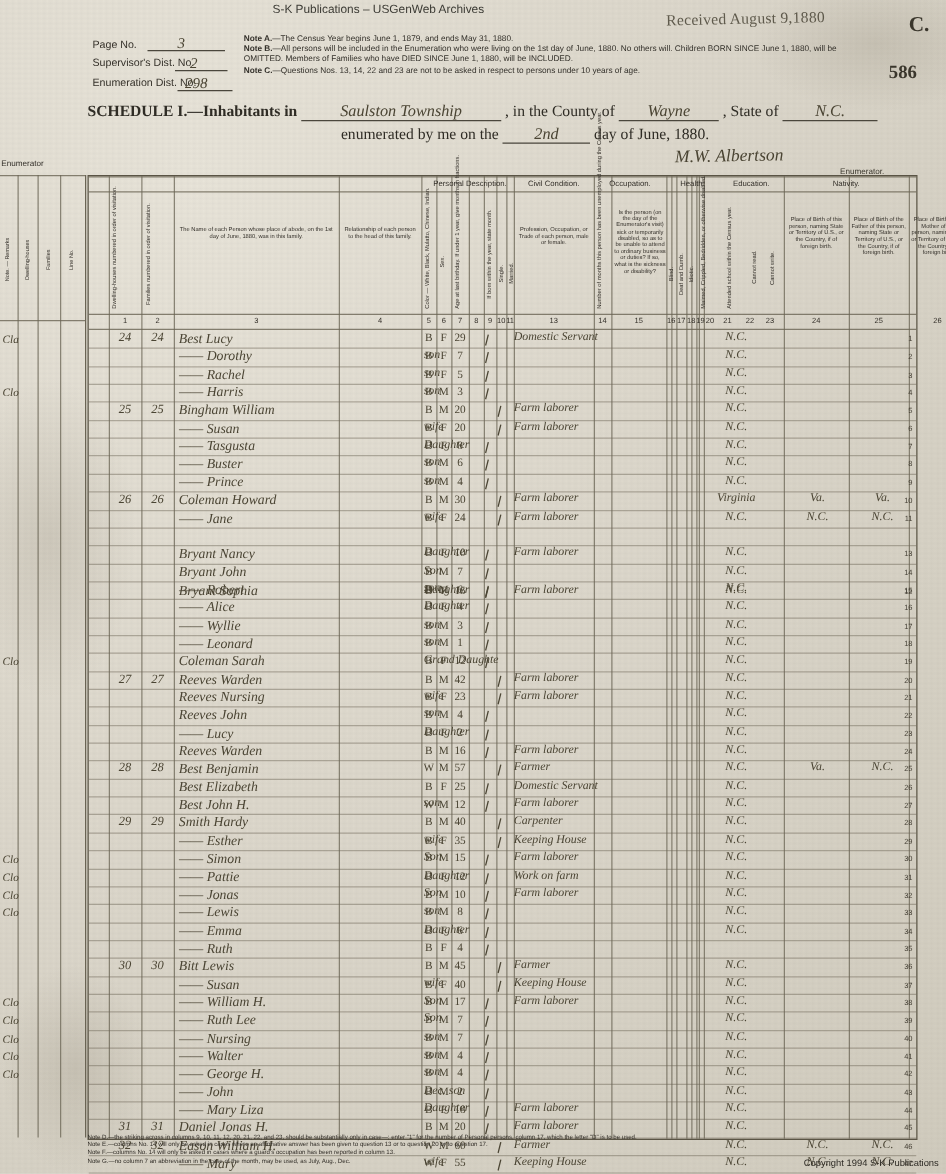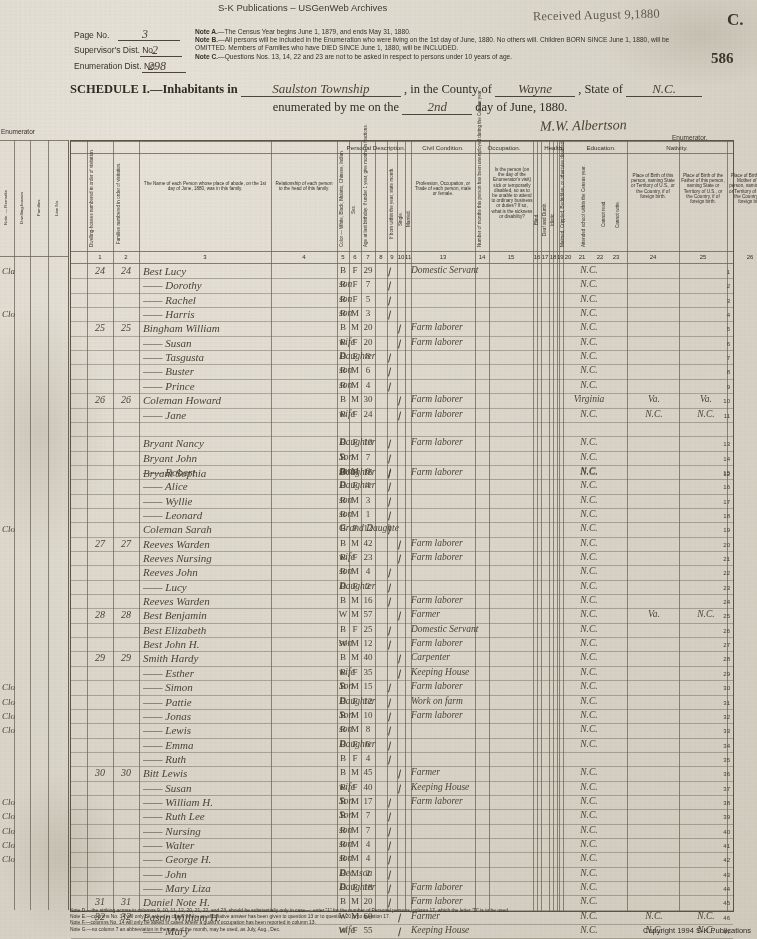--- a/index.html
+++ b/index.html
@@ -1067,21 +1067,21 @@
           <div class="mark" style="left: 266px; width: 12px;">B</div>
           <div class="mark" style="left: 278px; width: 12px;">F</div>
           <div class="mark" style="left: 290px; width: 14px;">18</div>
           <div class="tick" style="left: 318px; top: 3px;"></div>
           <div class="rownum" style="top: 4px;">44</div>
         </div>
         <div class="hline" style="top: 768.75px;"></div>
         <div class="row" style="top: 755.4px;">
           <div class="cell dwell">31</div>
           <div class="cell fam">31</div>
-          <div class="cell name">Daniel  Note H.</div>
+          <div class="cell name">Daniel  Jonas H.</div>
           <div class="cell rel"></div>
           <div class="cell occ">Farm laborer</div>
           <div class="cell bp">N.C.</div>
           <div class="cell fbp"></div>
           <div class="cell mbp"></div>
           <div class="mark" style="left: 266px; width: 12px;">B</div>
           <div class="mark" style="left: 278px; width: 12px;">M</div>
           <div class="mark" style="left: 290px; width: 14px;">20</div>
           <div class="tick" style="left: 318px; top: 3px;"></div>
           <div class="rownum" style="top: 4px;">45</div>

